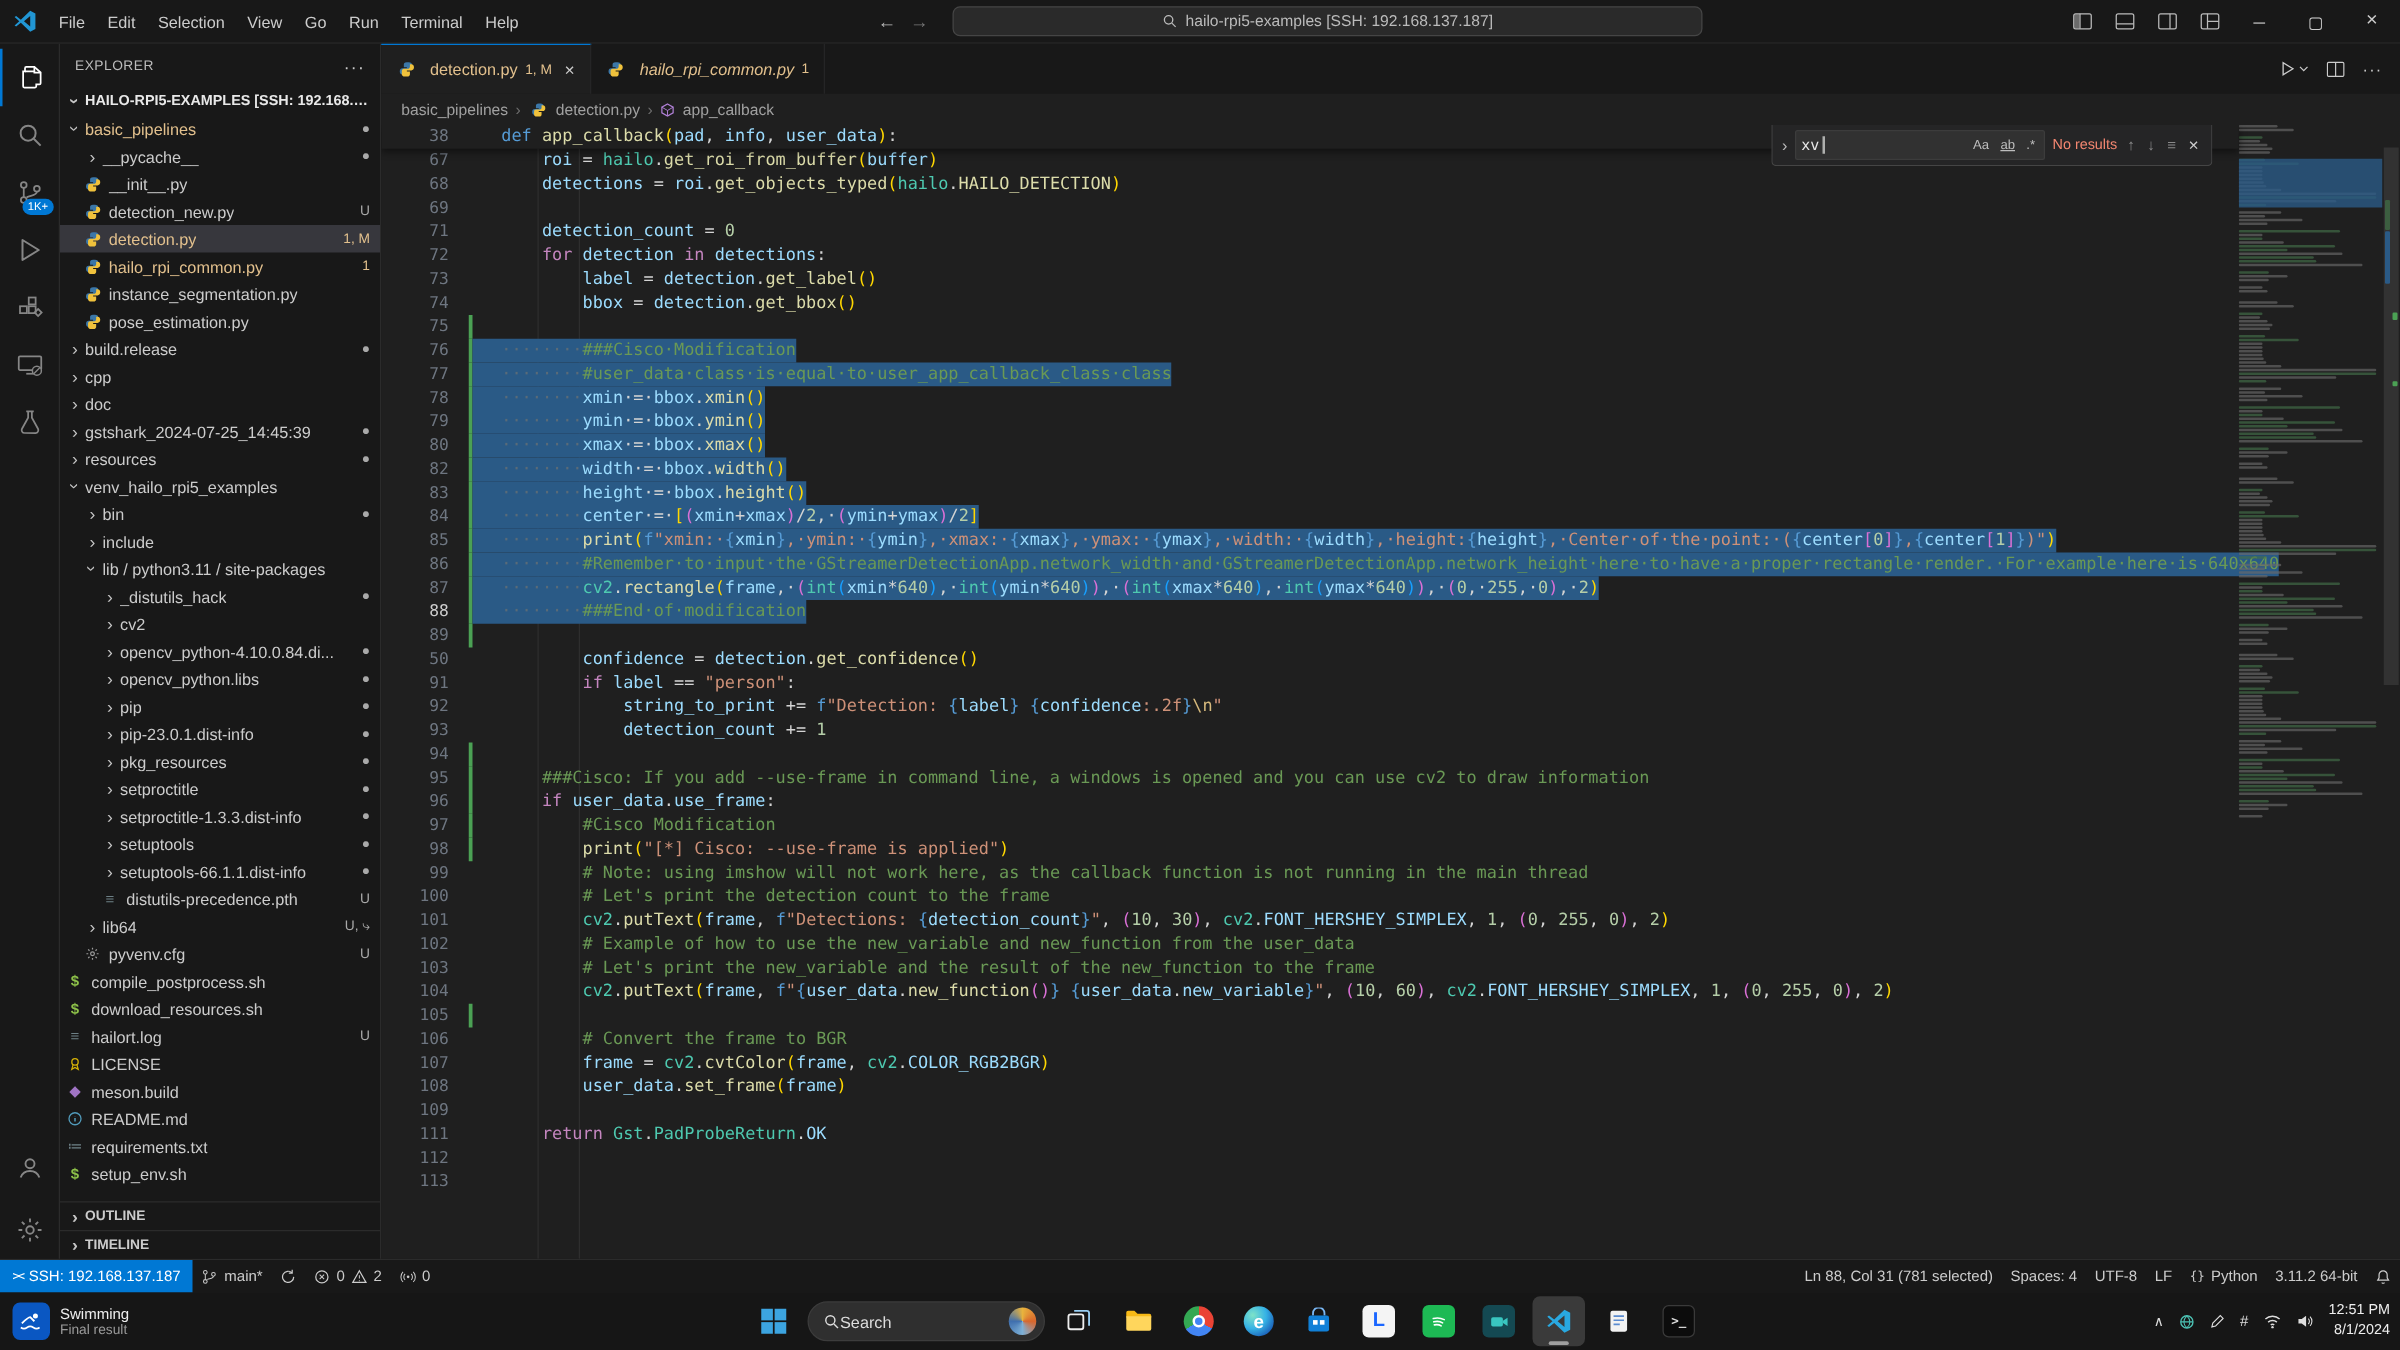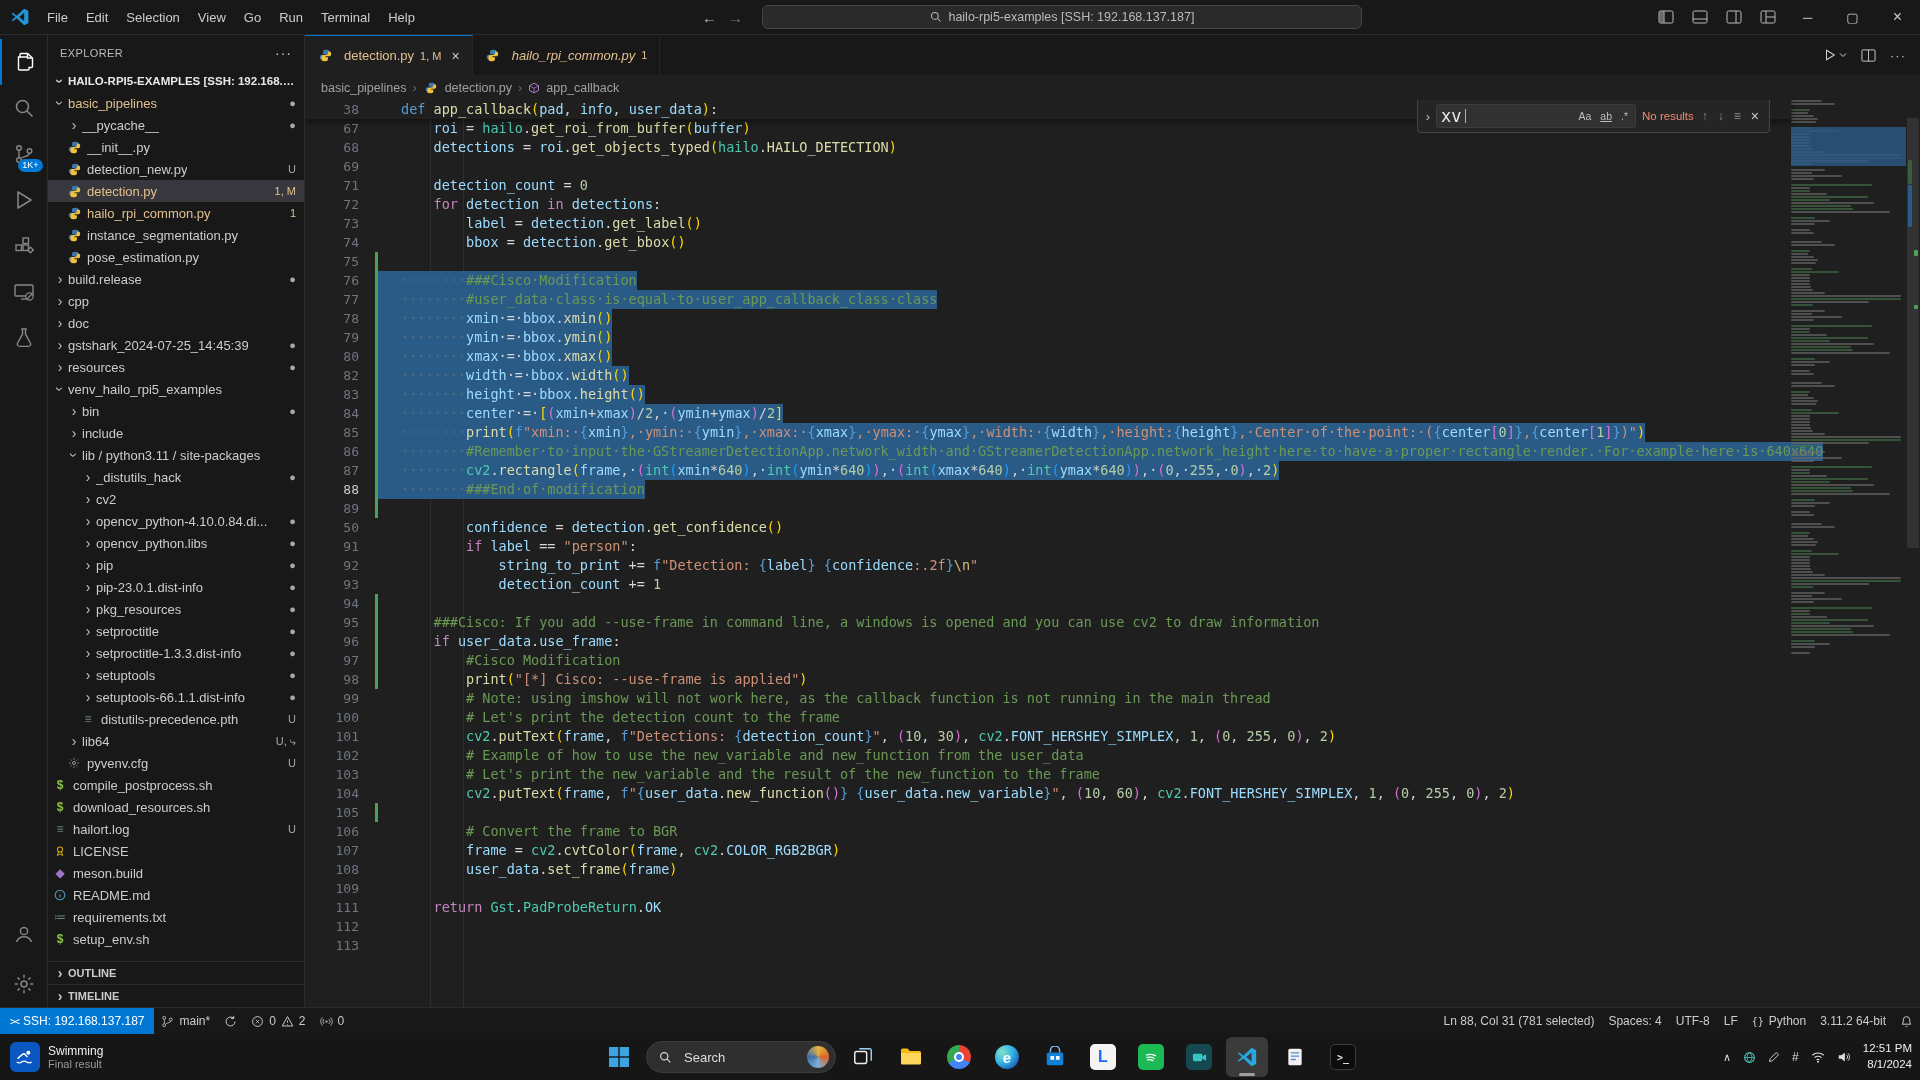--- a/index.html
+++ b/index.html
@@ -66,21 +66,21 @@
   .lines{position:absolute;top:19px;left:0;right:129px;z-index:1}
   .tk-k{color:#569cd6}.tk-c{color:#c586c0}.tk-f{color:#dcdcaa}.tk-v{color:#9cdcfe}
   .tk-s{color:#ce9178}.tk-n{color:#b5cea8}.tk-m{color:#6a9955}.tk-t{color:#4ec9b0}
   .tk-p{color:#d4d4d4}.tk-w{color:#5a6b78}.tk-b1{color:#ffd700}.tk-b2{color:#da70d6}
   .tk-b3{color:#179fff}.tk-e{color:#d7ba7d}.tk-fm{color:#ce9178}
   
   .find{position:absolute;top:0;right:150px;height:33px;background:#252526;border:1px solid #454545;border-top:none;
     border-radius:0 0 4px 4px;display:flex;align-items:center;gap:6px;padding:0 8px;z-index:30;font-family:"Liberation Sans",sans-serif}
   .find .fchev{color:#bbb;font-size:13px}
   .findbox{width:200px;height:24px;background:#313131;border:1px solid #3c3c3c;border-radius:2px;display:flex;align-items:center;padding:0 4px;gap:3px}
-  .findbox .q{color:#e8e8e8;font-size:17px;font-family:"DejaVu Sans Mono",monospace}
+  .findbox .q{color:#e8e8e8;font-size:12px;font-family:"DejaVu Sans Mono",monospace}
   .caret{width:1.5px;height:14px;background:#aeafad}
   .fopt{margin-left:auto;color:#bdbdbd;font-size:10.5px;padding:2px 3px;border-radius:3px}
   .fopt+.fopt{margin-left:0}
   .nores{color:#f48771;font-size:11.5px;white-space:nowrap}
   .fbtn{color:#8a8a8a;font-size:12px;padding:0 2px}
   .fbtn.en{color:#ccc}
   
   .minimap{position:absolute;top:0;right:14px;width:115px;bottom:0;z-index:5;overflow:hidden}
   .mrow{height:2px;margin-bottom:1px;border-radius:1px}
   .msel{position:absolute;left:0;width:100%;background:#2a5a86cc}
@@ -95,21 +95,21 @@
   
   .taskbar{height:46px;background:#161616;position:relative;display:flex;align-items:center}
   .widget{position:absolute;left:10px;display:flex;align-items:center;gap:8px}
   .widget-ico{width:30px;height:30px;border-radius:6px;background:#0a57c2;display:flex;align-items:center;justify-content:center}
   .widget .t1{color:#eee;font-size:12px}
   .widget .t2{color:#9a9a9a;font-size:11px}
   .centerapps{position:absolute;left:598px;display:flex;align-items:center;gap:6px}
   .tb-slot{width:42px;height:40px;border-radius:6px;display:flex;align-items:center;justify-content:center;position:relative}
   .tb-slot.activeapp{background:#3a3a3a}
   .tb-slot.activeapp::after{content:"";position:absolute;bottom:1px;left:13px;width:16px;height:3px;border-radius:2px;background:#9f9f9f}
-  .searchpill{width:190px;height:32px;border-radius:16px;background:#2f2f2f;border:1px solid #3c3c3c;display:flex;align-items:center;gap:12px;padding:0 6px 0 12px;color:#ddd}
+  .searchpill{width:190px;height:32px;border-radius:16px;background:#2f2f2f;border:1px solid #3c3c3c;display:flex;align-items:center;gap:0;padding:0 6px 0 12px;color:#ddd}
   .searchpill .bing{margin-left:auto;width:22px;height:22px;border-radius:50%;
     background:conic-gradient(#e8b33d,#d9662c,#7db0d6,#3f6fae,#e8b33d)}
   .tray{position:absolute;right:8px;display:flex;align-items:center;gap:12px}
   .trayico{color:#ddd;display:flex;align-items:center;justify-content:center}
   .clock{text-align:right;color:#eee;font-size:11.5px;line-height:1.35}
   .appico{width:26px;height:26px;border-radius:5px;display:flex;align-items:center;justify-content:center;font-weight:bold}
 </style>
 </head>
 <body>
 

